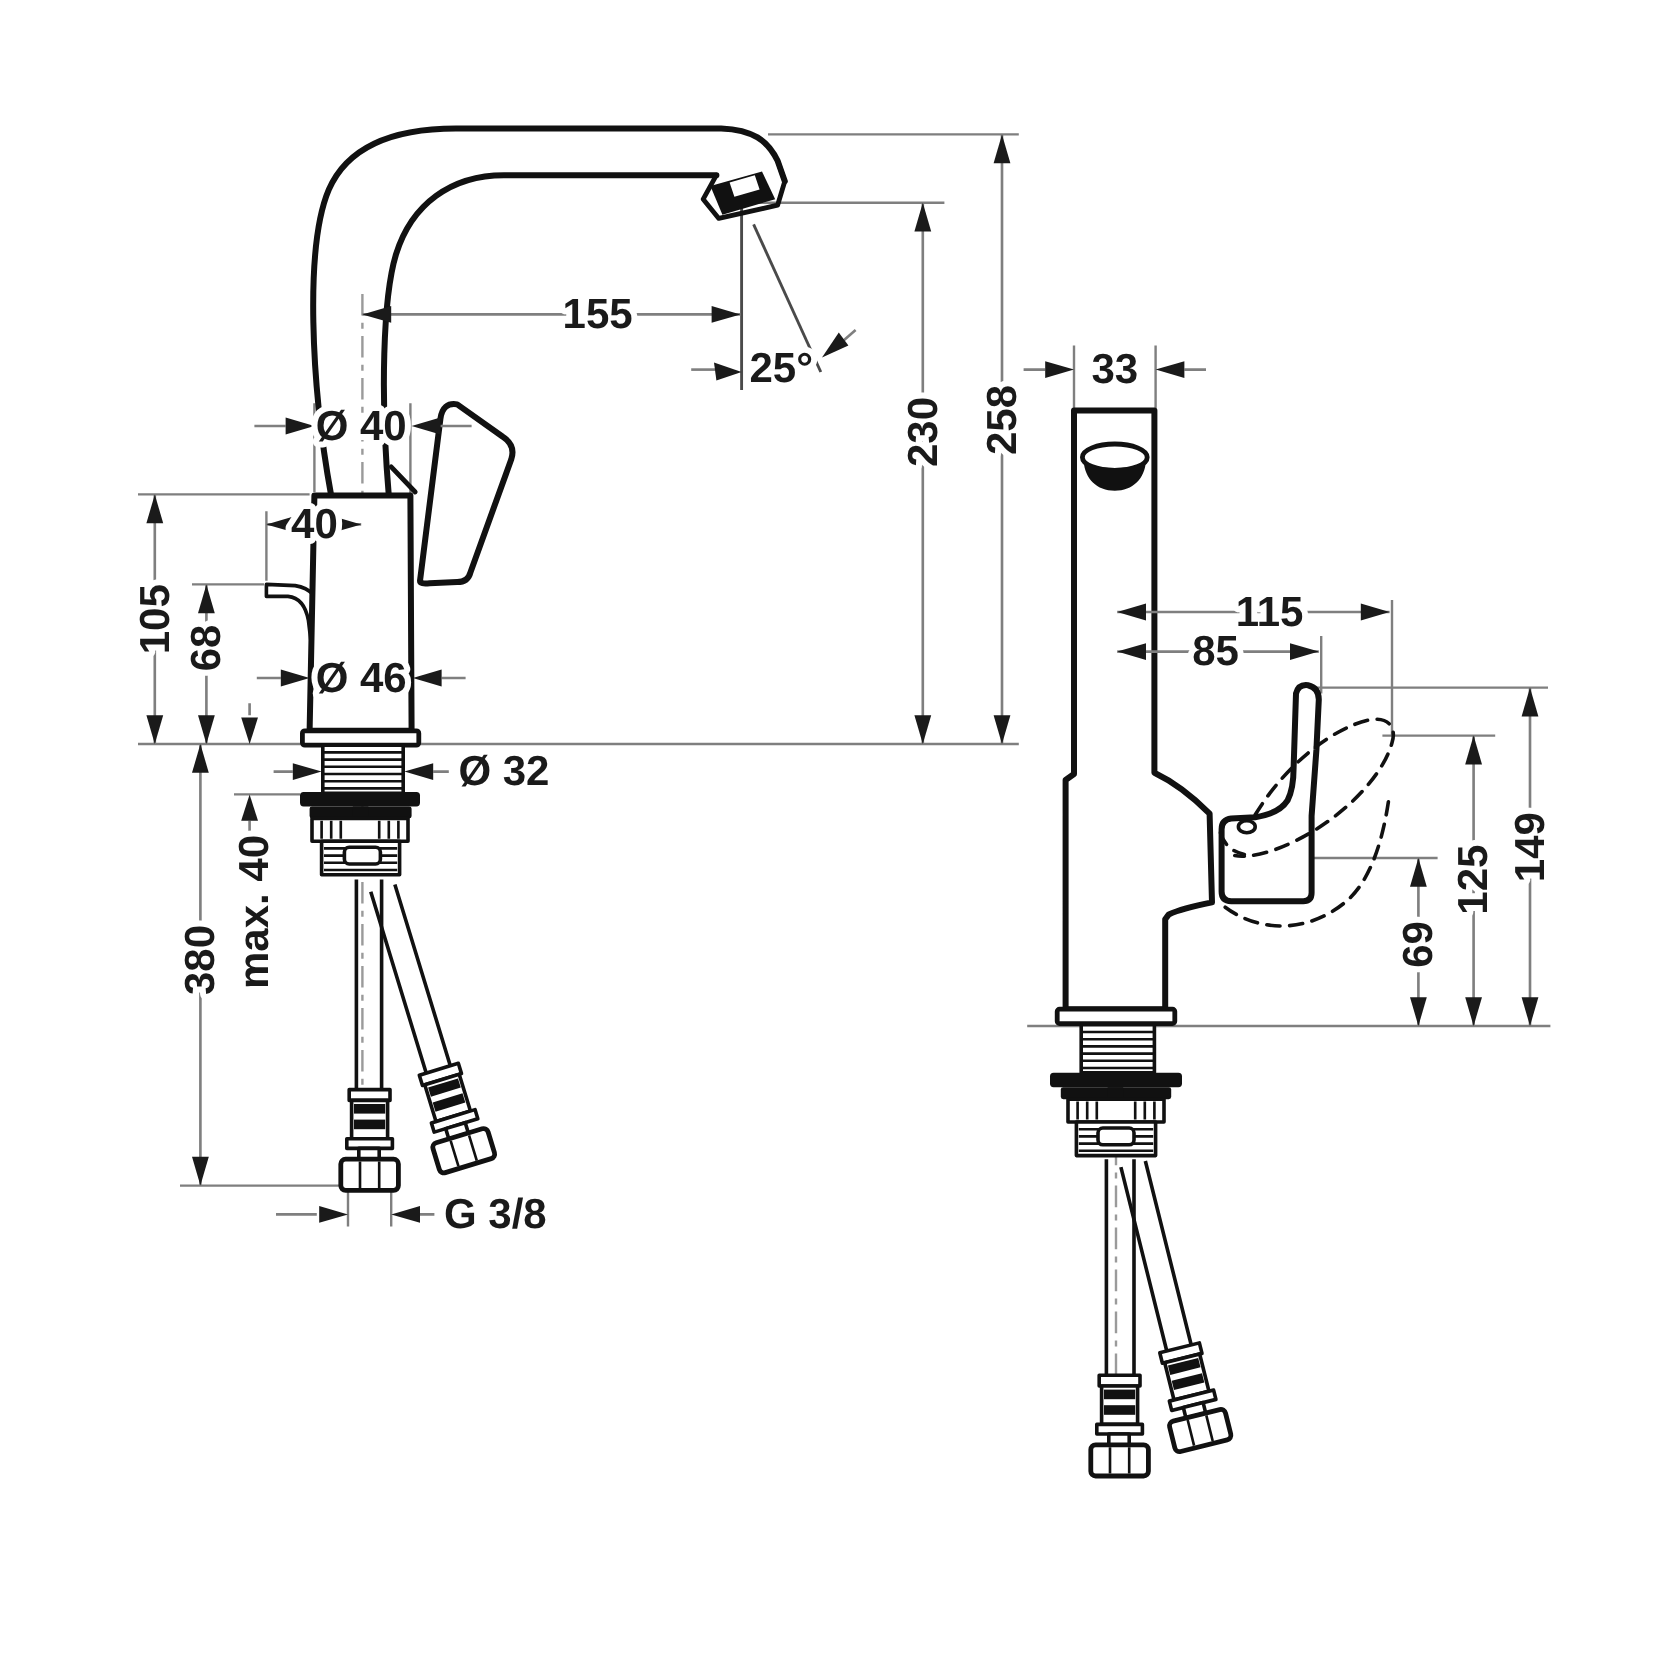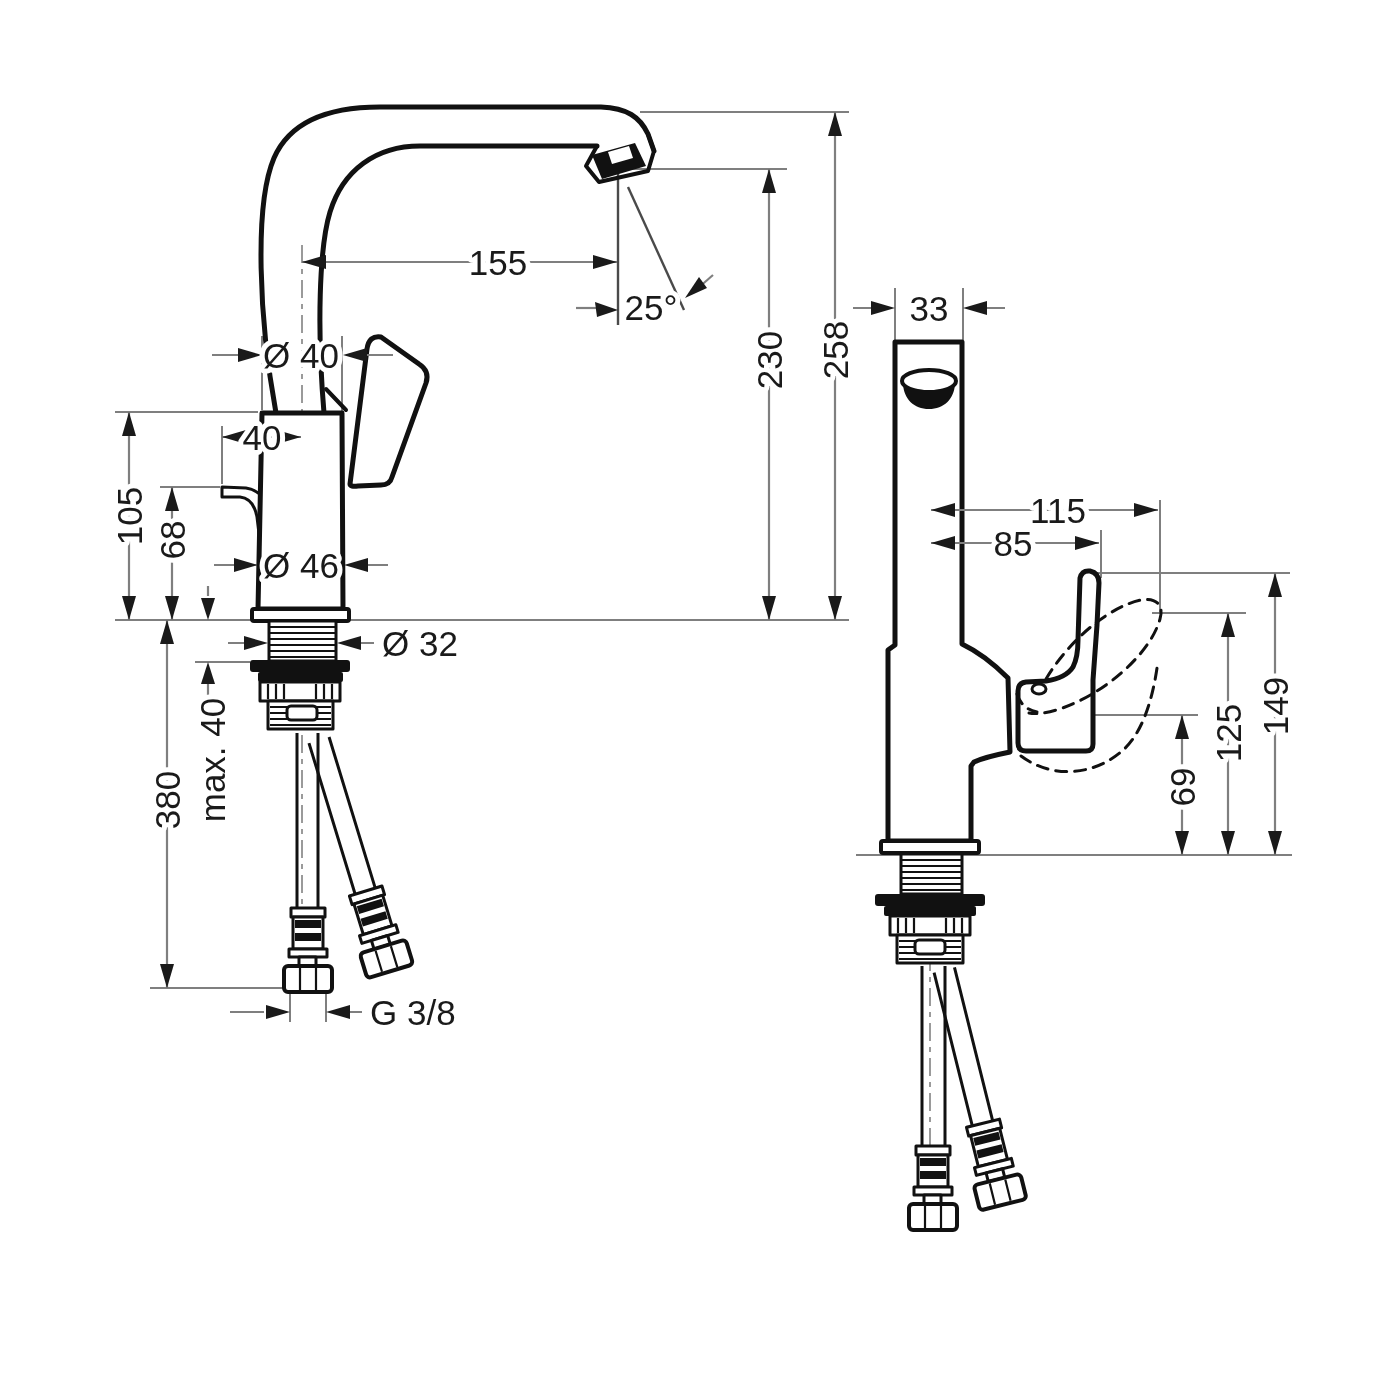--- a/index.html
+++ b/index.html
@@ -1,16 +1,16 @@
 <!DOCTYPE html>
 <html><head>
 <meta charset="utf-8">
 <style>
   html,body{margin:0;padding:0;background:#ffffff;}
-  .stage{width:1400px;height:1400px;background:#ffffff;position:relative;overflow:hidden;}
+  .stage{width:1400px;height:1400px;background:#ffffff;position:relative;overflow:hidden;font-weight:bold;}
   svg{display:block;font-family:"Liberation Sans", sans-serif;}
   
   .o5{stroke:#111111;stroke-width:5;fill:none;stroke-linejoin:round;stroke-linecap:round;}
   .o4{stroke:#111111;stroke-width:4;fill:none;stroke-linejoin:round;stroke-linecap:round;}
   .o3{stroke:#111111;stroke-width:3;fill:none;stroke-linejoin:round;}
   .t2{stroke:#111111;stroke-width:2.2;fill:none;}
   .fw{fill:#ffffff;}
   .dark{fill:#111111;stroke:none;}
   
   .ref{stroke:#7f7f7f;stroke-width:2;fill:none;}

